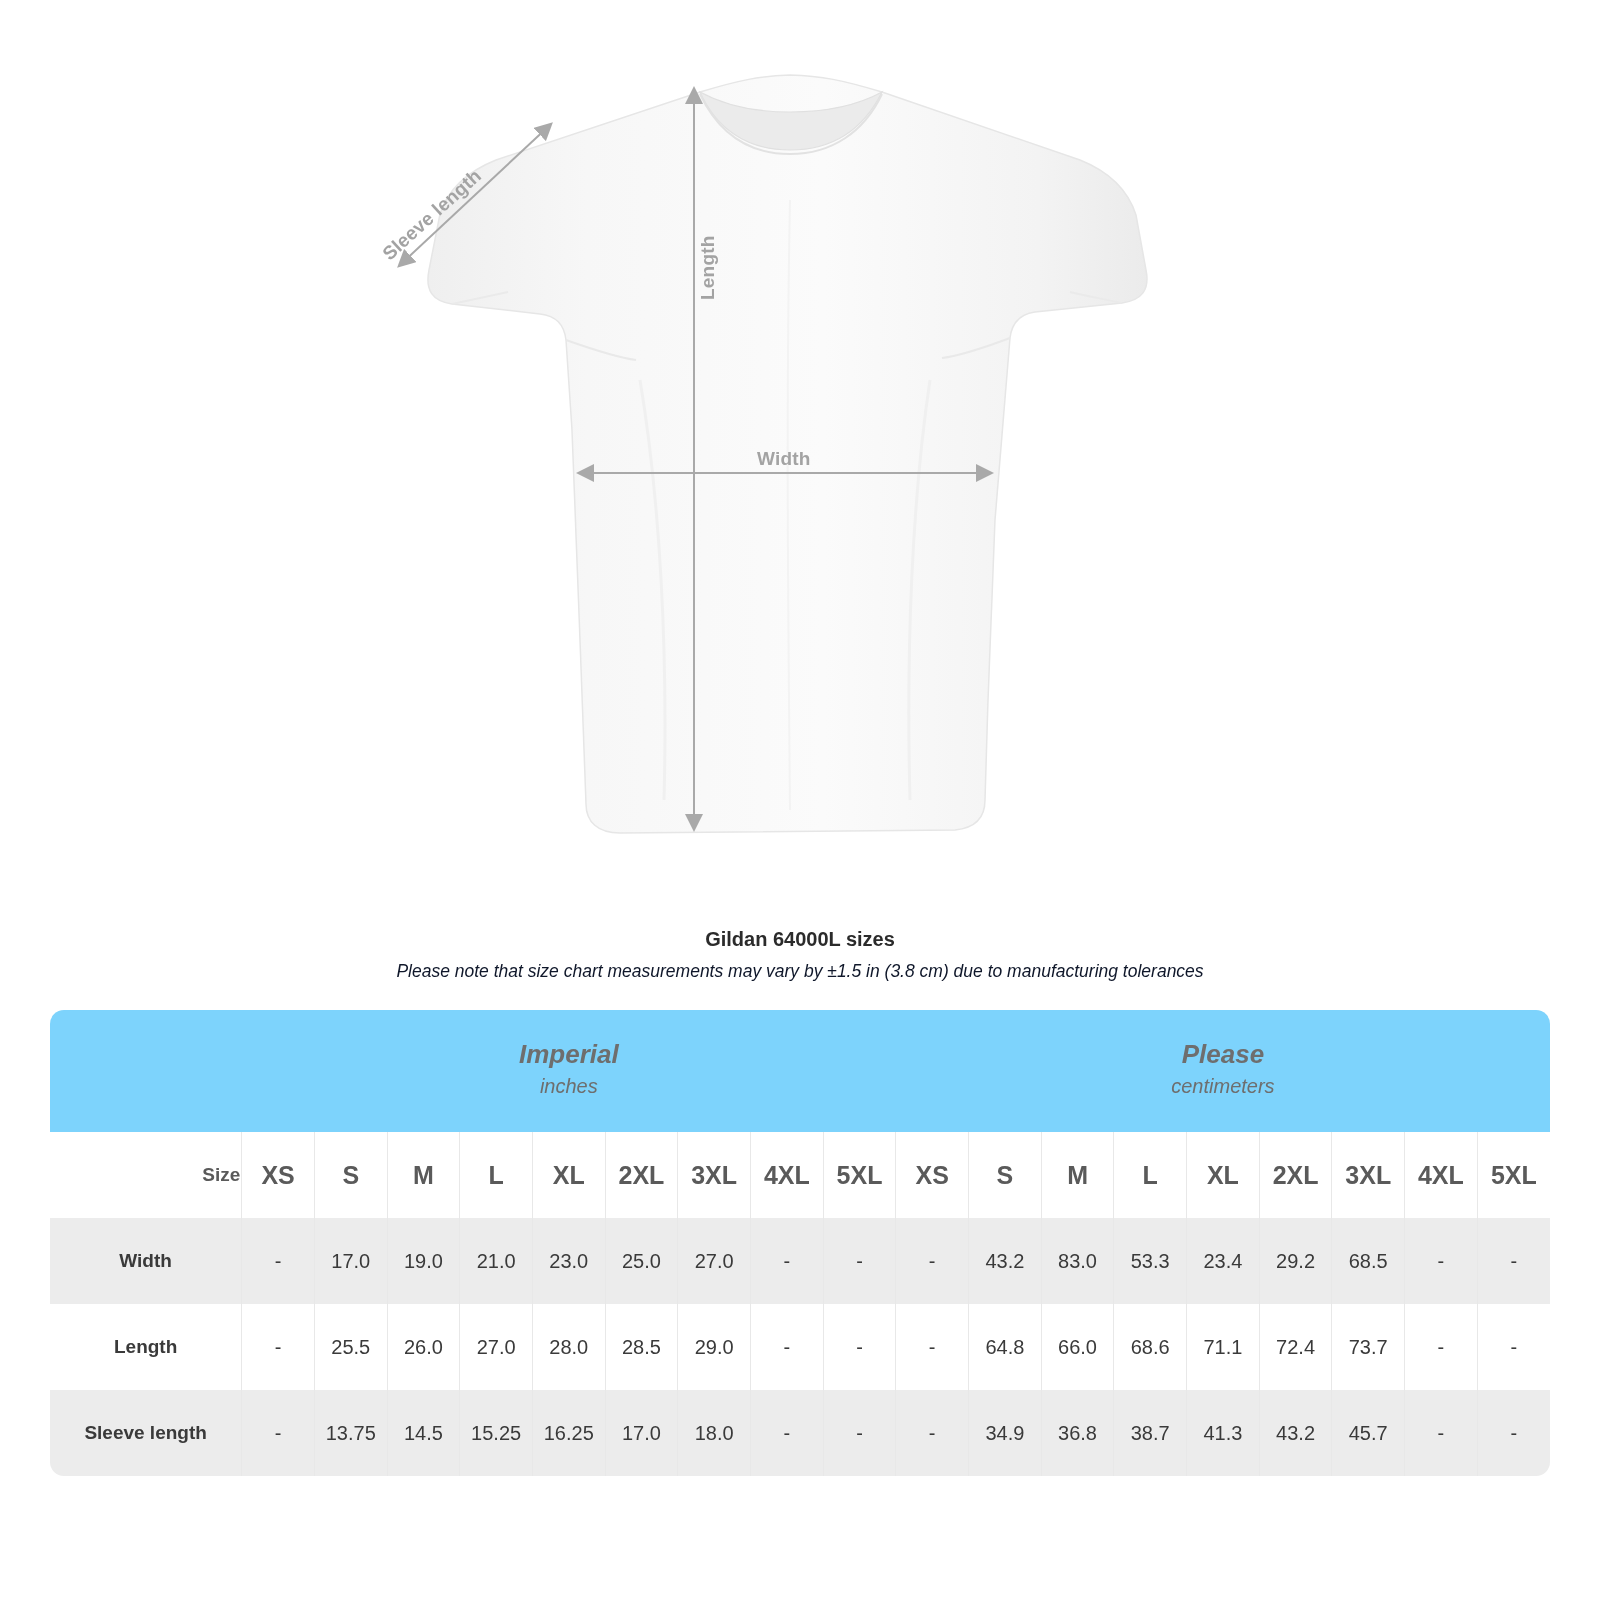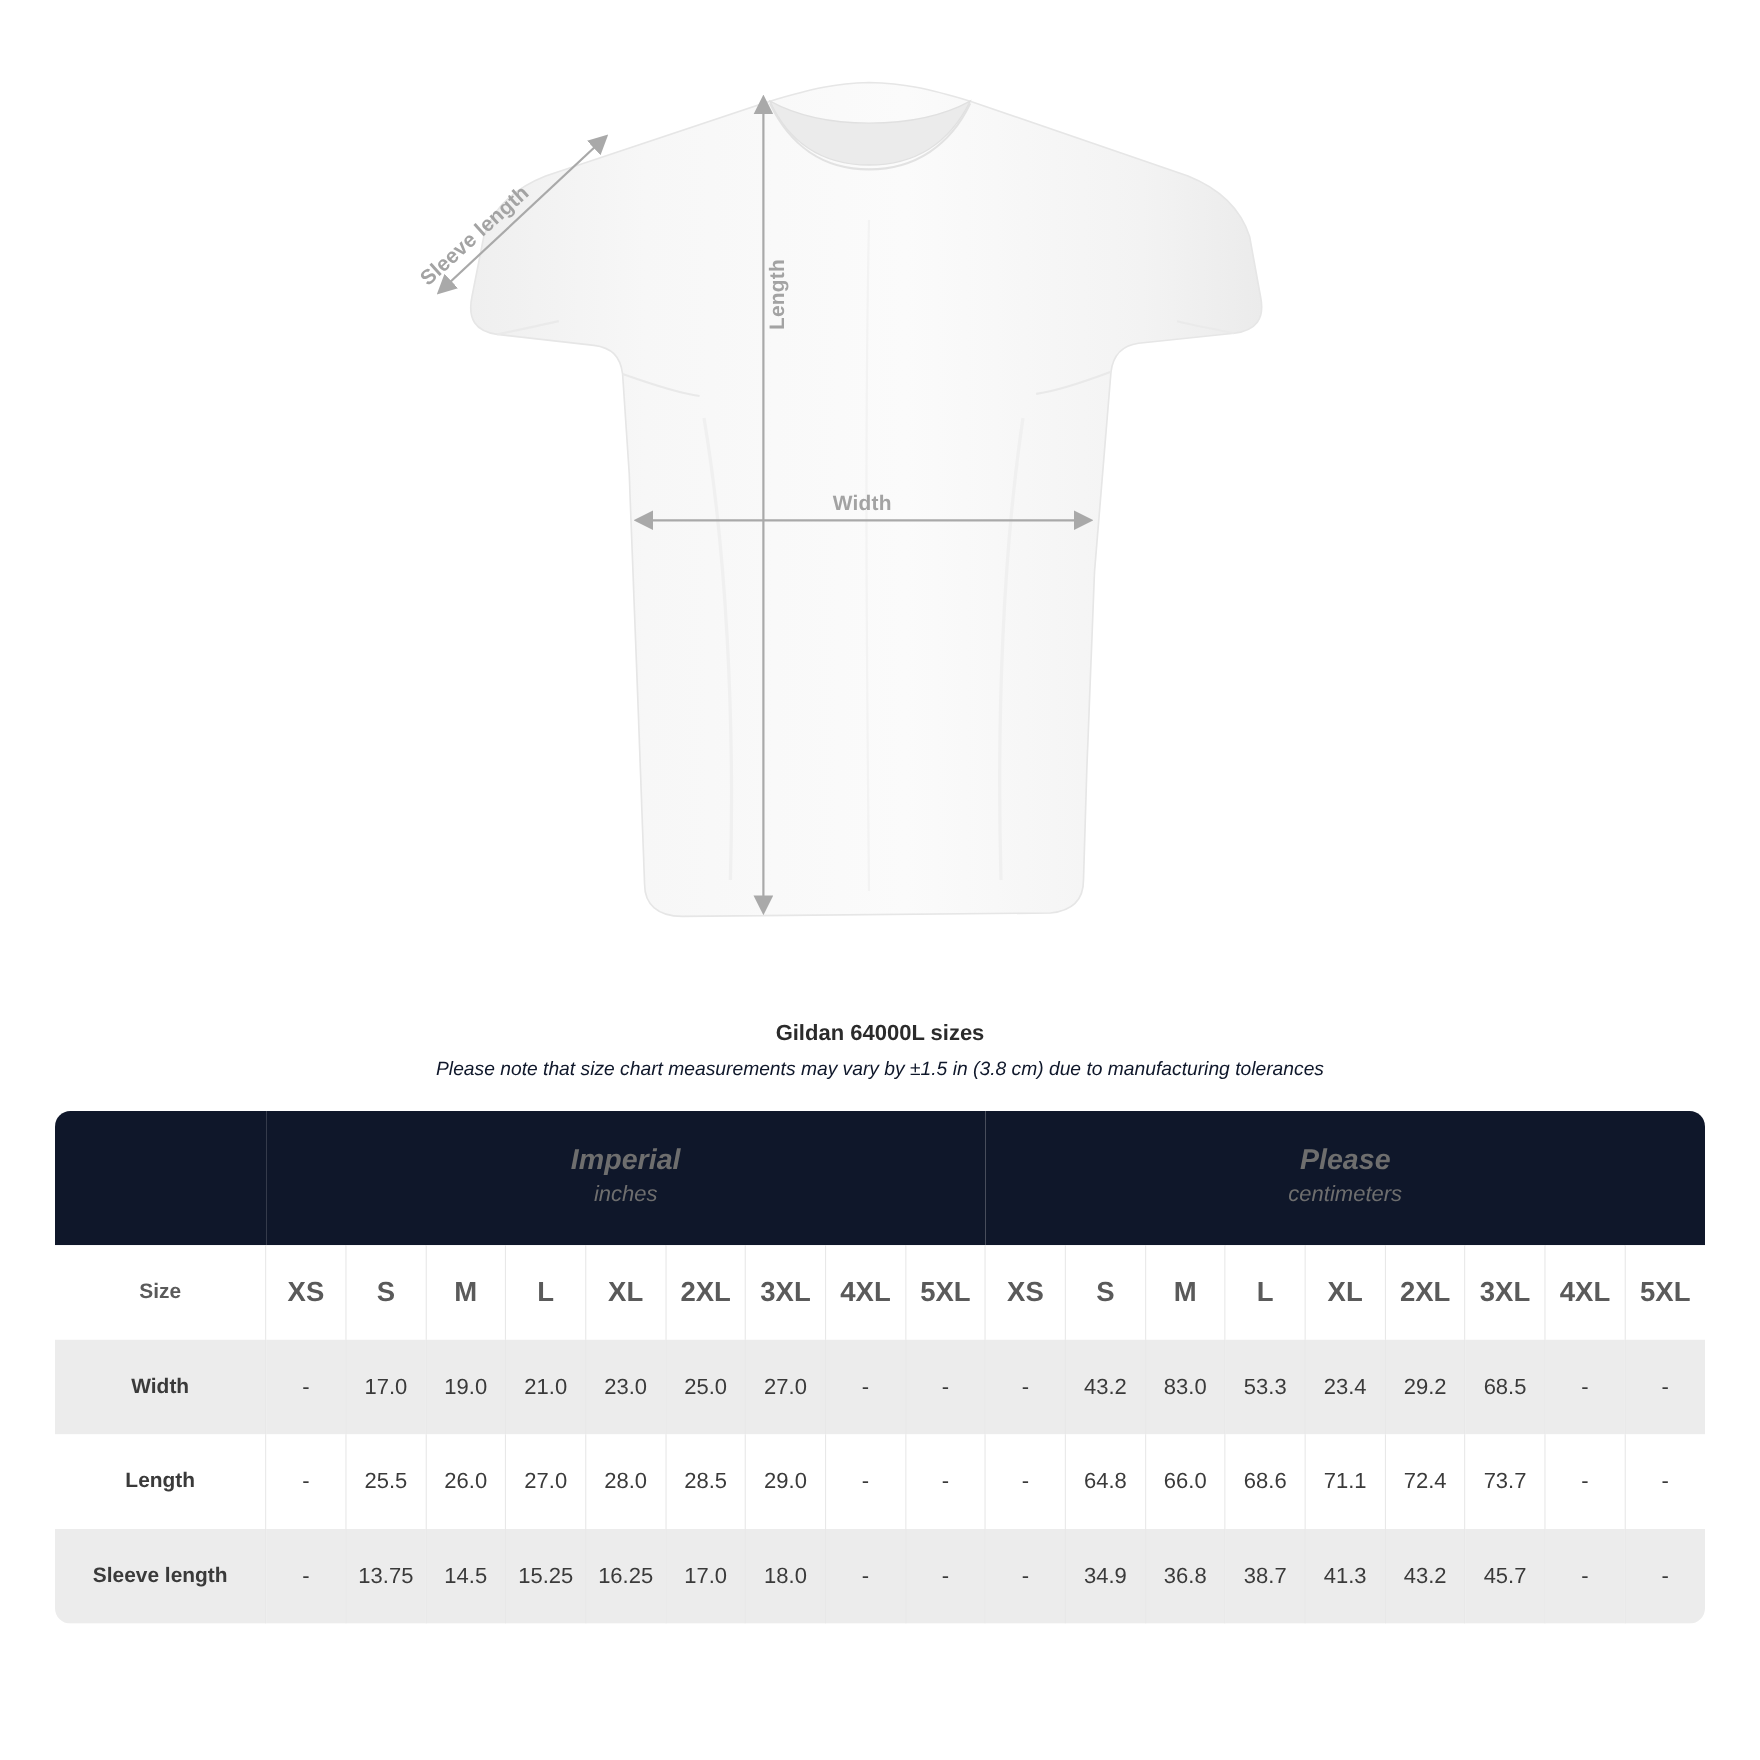--- a/index.html
+++ b/index.html
@@ -85,21 +85,21 @@
     border-collapse: collapse;
     width: 1500px;
     table-layout: fixed;
   }
   table.size-table td, table.size-table th {
     border: none;
     text-align: center;
     vertical-align: middle;
   }
   .unit-head {
-    background: #0f172a;
+    background: #7dd3fc;
     height: 122px;
   }
   .unit-head .unit-name {
     font-size: 26px;
     font-weight: bold;
     font-style: italic;
     color: #6e6e6e;
     line-height: 1.15;
   }
   .unit-head .unit-sub {
@@ -111,20 +111,21 @@
 
   tr.header-row td {
     height: 84px;
     font-size: 25px;
     font-weight: bold;
     color: #5a5a5a;
     background: #ffffff;
   }
   tr.header-row td.rowlabel {
     font-size: 19px;
+    text-align: right;
   }
 
   tr.data-row td {
     height: 84px;
     font-size: 20px;
     color: #3a3a3a;
     background: #ffffff;
   }
   tr.data-row.shaded td {
     background: #ececec;

